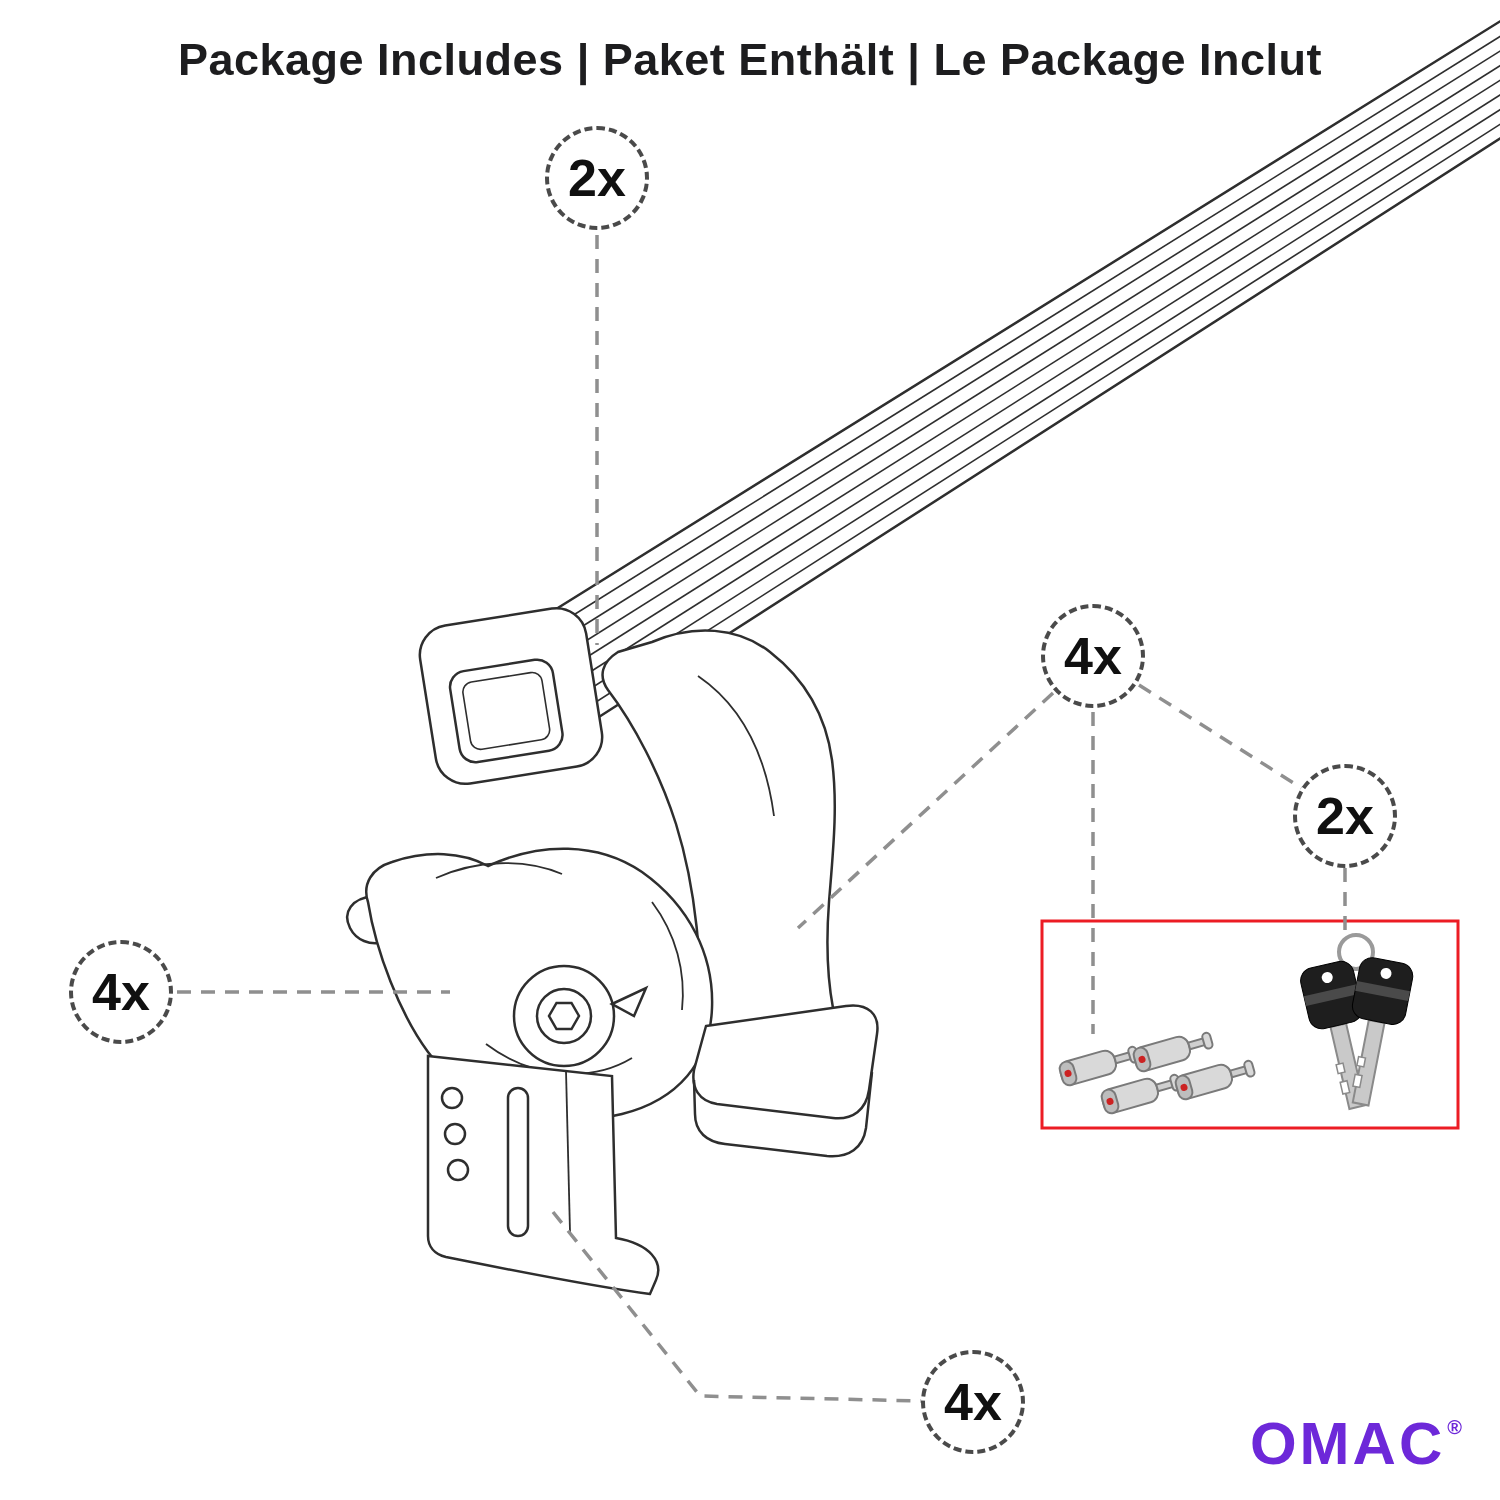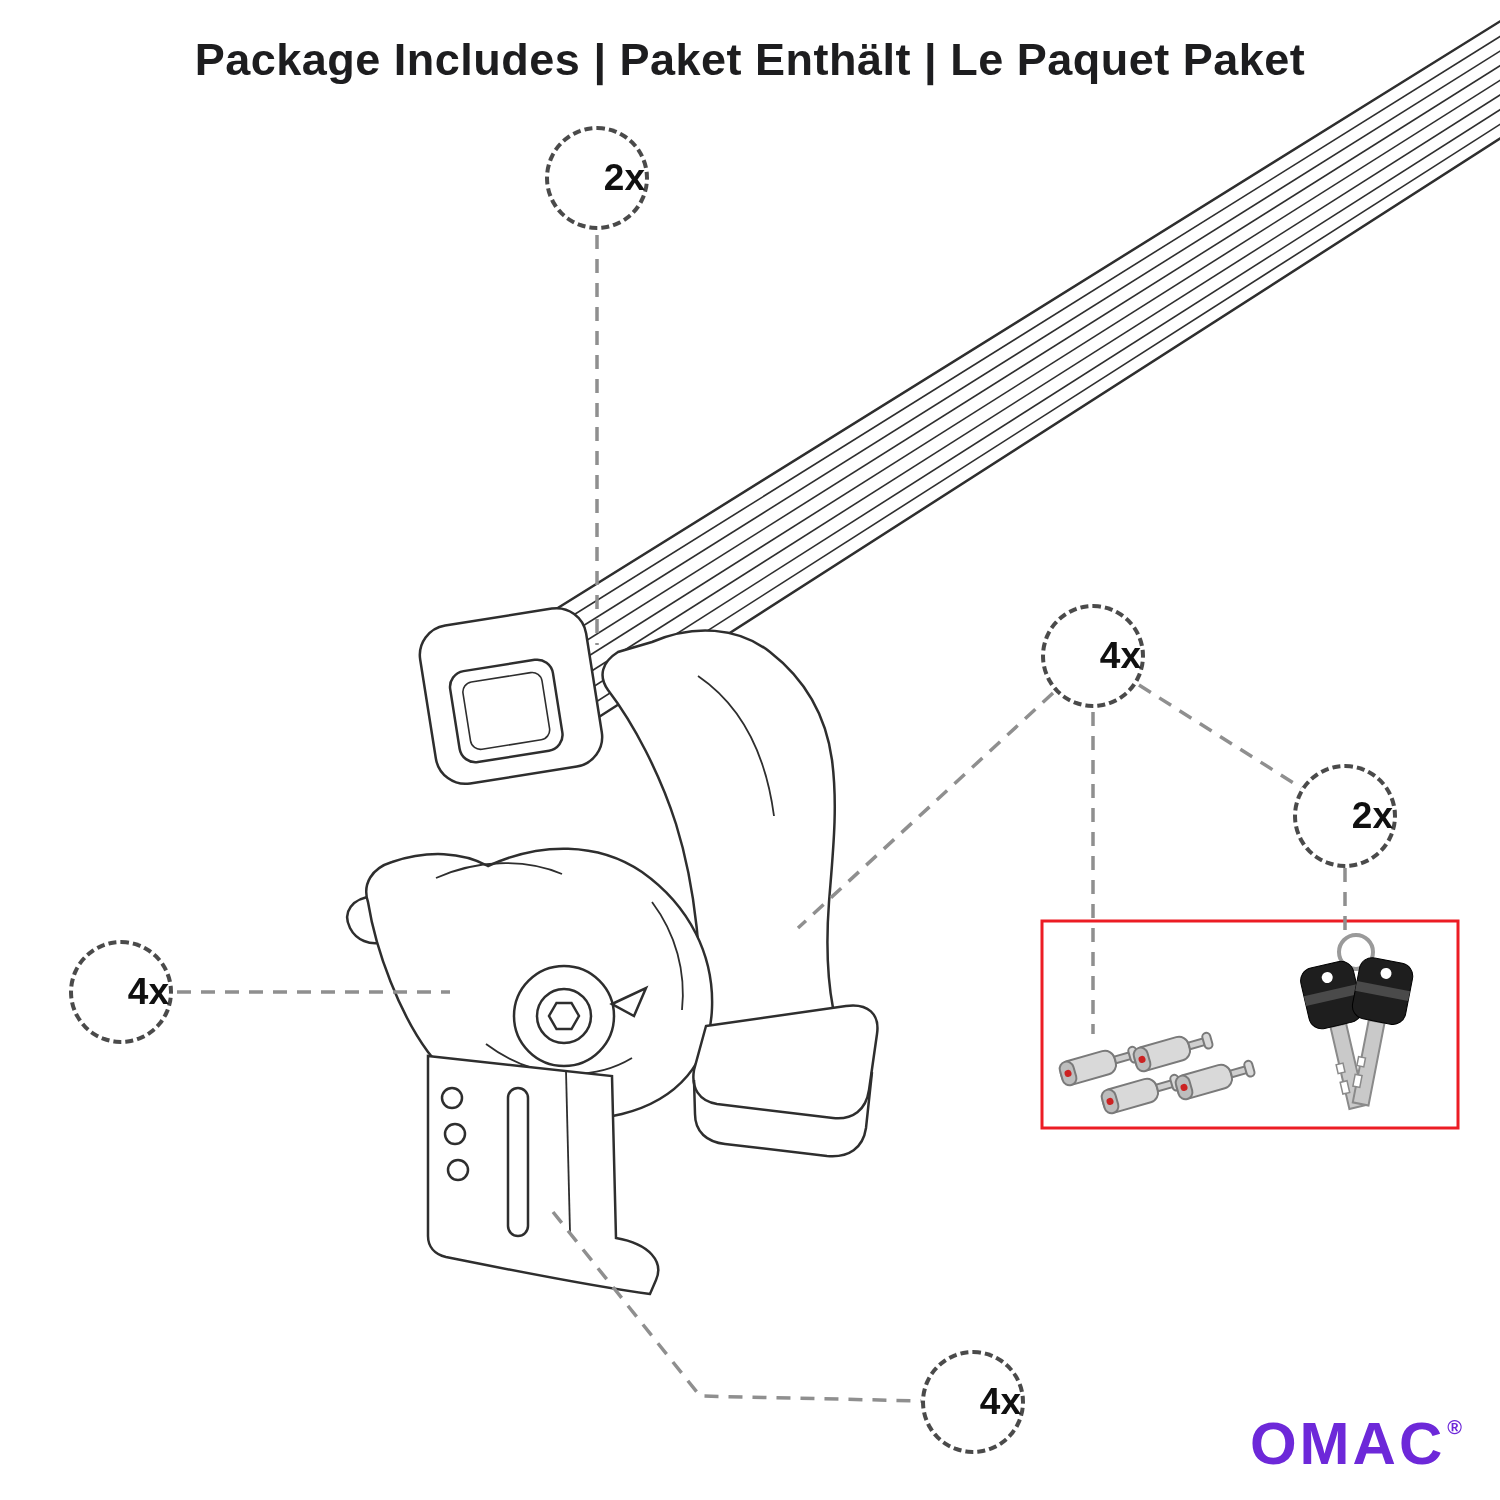--- a/index.html
+++ b/index.html
@@ -8,22 +8,22 @@
     overflow:hidden; font-family:"Liberation Sans", sans-serif;
   }
   svg.art { position:absolute; left:0; top:0; }
   .title {
     position:absolute; top:34px; left:0; width:100%; text-align:center;
     font-size:45px; font-weight:600; letter-spacing:.5px; color:#1d1d1f; margin:0;
   }
   .callout {
     position:absolute; width:104px; height:104px; box-sizing:border-box;
     border:4px dashed #4a4a4a; border-radius:50%; background:#ffffff;
-    display:flex; align-items:center; justify-content:flex-end;
-    font-size:37px; font-weight:700; color:#101010;
+    display:flex; align-items:center; justify-content:center;
+    font-size:52px; font-weight:700; color:#101010;
   }
   .brand {
     position:absolute; right:38px; bottom:26px; color:#6d28d9;
     font-size:60px; font-weight:700; letter-spacing:3px; line-height:1;
   }
   .brand sup { font-size:20px; vertical-align:30px; margin-left:2px; letter-spacing:0; }
 </style>
 </head>
 <body>
 
@@ -151,21 +151,21 @@
         <rect x="-8" y="28" width="16" height="84" fill="#c9c9c9" stroke="#8a8a8a" stroke-width="2"></rect>
         <rect x="-11" y="66" width="7" height="9" fill="#ffffff" stroke="#8a8a8a" stroke-width="1.5"></rect>
         <rect x="-11" y="84" width="7" height="12" fill="#ffffff" stroke="#8a8a8a" stroke-width="1.5"></rect>
         <rect x="-27" y="-34" width="54" height="62" rx="13" fill="#1e1e1e" stroke="#000000"></rect>
         <rect x="-27" y="-8" width="54" height="10" fill="#4a4a4a"></rect>
         <circle cx="0" cy="-21" r="5.5" fill="#ffffff"></circle>
       </g>
     </g>
   </svg>
 
-  <h1 class="title">Package Includes | Paket Enthält | Le Paquet Paket</h1>
+  <h1 class="title">Package Includes | Paket Enthält | Le Package Inclut</h1>
 
   <div class="callout" style="left:545px; top:126px;">
     <span>2x</span>
   </div>
 
   <div class="callout" style="left:69px; top:940px;">
     <span>4x</span>
   </div>
 
   <div class="callout" style="left:1041px; top:604px;">

